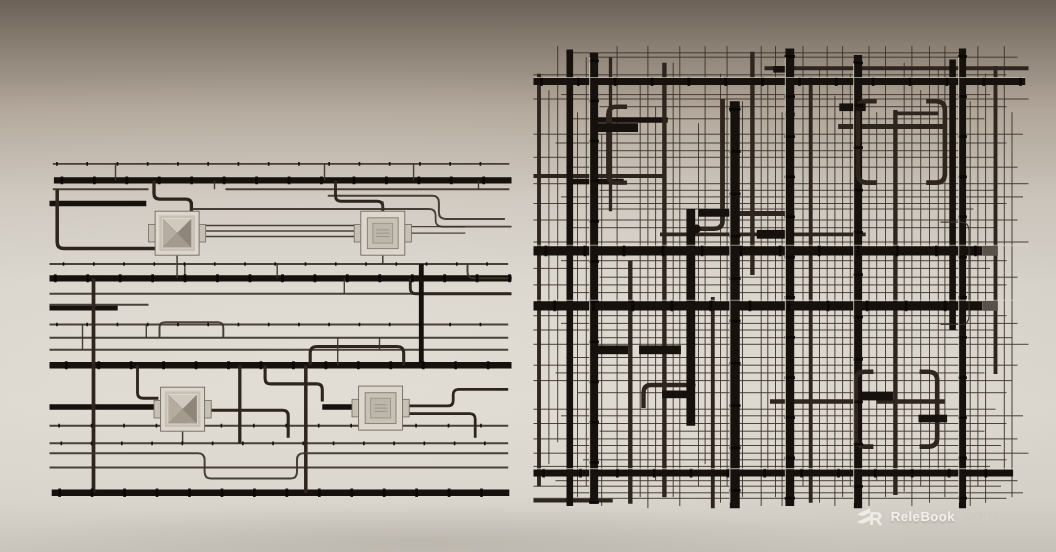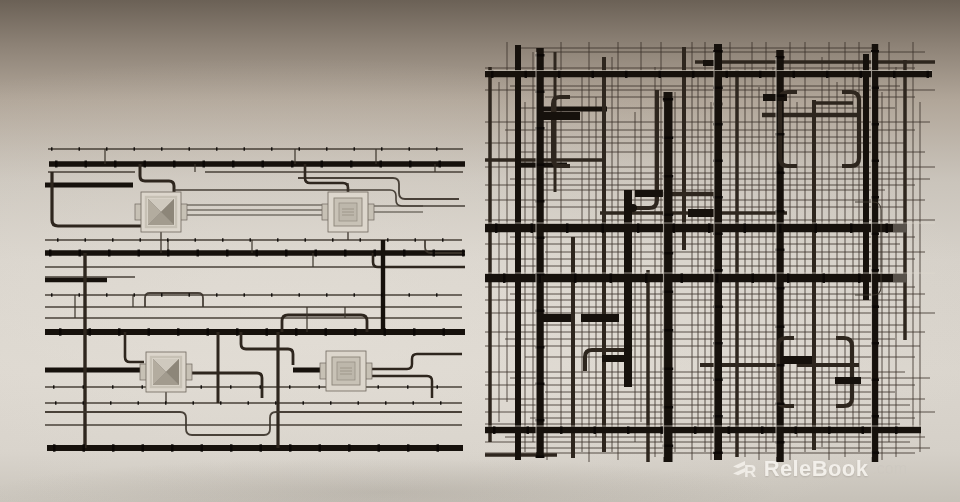--- a/index.html
+++ b/index.html
@@ -20,21 +20,21 @@
   .pt{stroke:var(--pipe-thin);fill:none;opacity:.92}
   .ring{stroke:var(--pipe-ring);fill:none;opacity:.9}
   .hl{stroke:var(--pipe-highlight);fill:none}
   .box{fill:var(--pipe-dark)}
   .cap{fill:#57514a}
   .watermark{
     position:absolute;right:53px;bottom:20px;z-index:5;
     display:flex;align-items:center;gap:6px;opacity:.93;
   }
   .wm-logo{width:26px;height:24px;fill:var(--watermark-text);opacity:.9}
-  .wm-brand{font-size:22px;font-weight:700;color:var(--watermark-text);letter-spacing:.4px;text-shadow:0 1px 2px rgba(60,50,40,.18)}
+  .wm-brand{font-size:12px;font-weight:700;color:var(--watermark-text);letter-spacing:.4px;text-shadow:0 1px 2px rgba(60,50,40,.18)}
   .wm-suffix{font-size:16px;font-weight:400;color:var(--watermark-dim);opacity:.75;margin-left:-2px}
 </style>
 </head>
 <body>
 
 <div class="stage">
 
   <svg class="panel" style="left:45px;top:142px;width:420px;height:316px" viewBox="0 0 420 316">
     <defs>
       <g id="diff-pyr">

